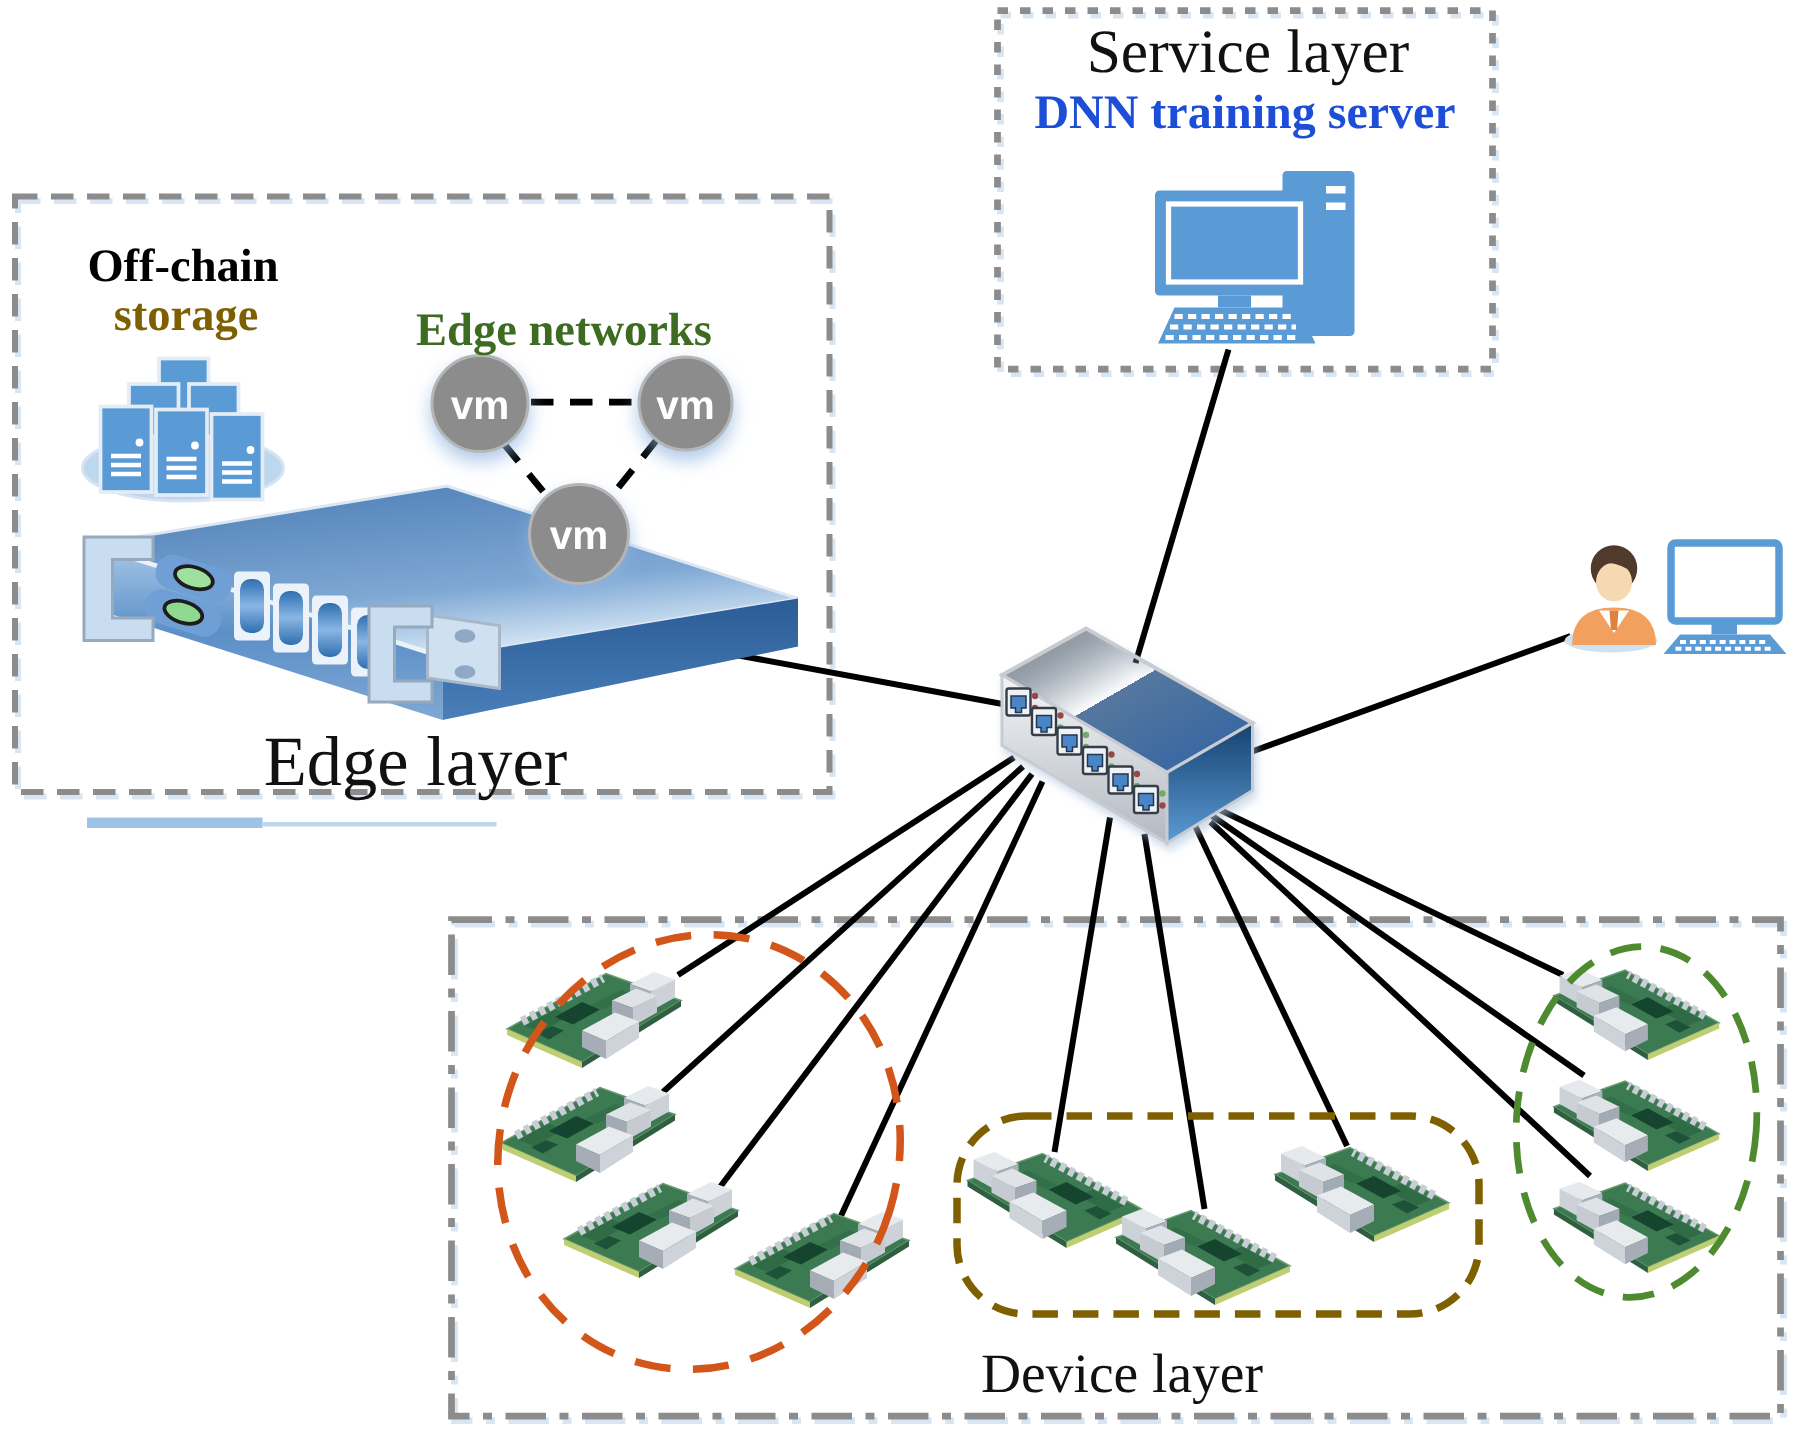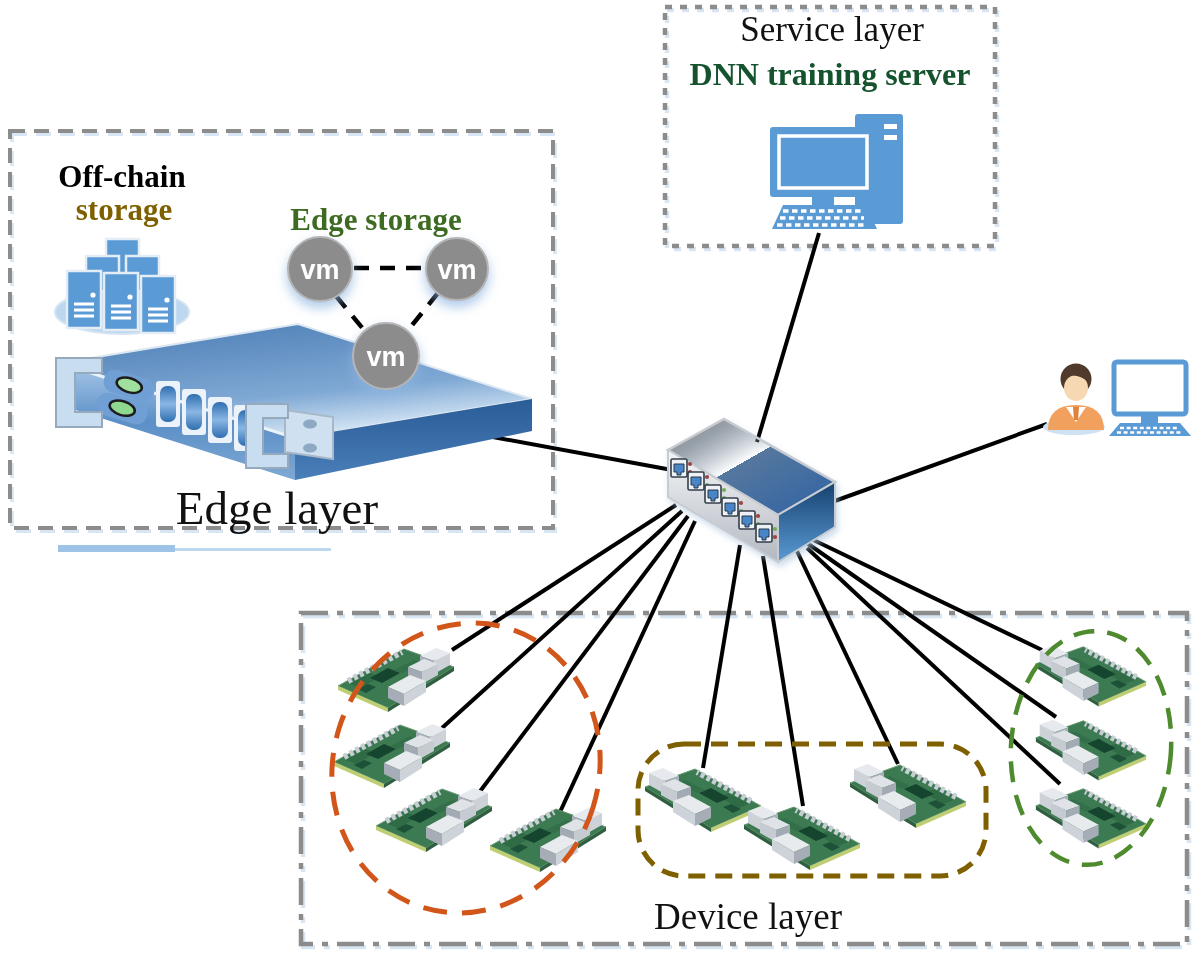--- a/index.html
+++ b/index.html
@@ -1,21 +1,21 @@
 <!DOCTYPE html>
 <html><head>
 <meta charset="utf-8">
 <style>
   html,body{margin:0;padding:0;background:#fff;}
   .canvas{position:relative;width:1200px;height:960px;background:#ffffff;
           font-family:"Liberation Serif",serif;overflow:hidden;}
   .canvas svg{position:absolute;left:0;top:0;}
   .lbl{position:absolute;transform:translateX(-50%);text-align:center;white-space:nowrap;color:#111;}
-  .svc{left:832px;top:10px;font-size:35px;text-align:right;}
-  .dnn{left:830px;top:56px;font-size:32px;font-weight:bold;color:#14532d;}
+  .svc{left:832px;top:10px;font-size:41px;text-align:right;}
+  .dnn{left:830px;top:56px;font-size:32px;font-weight:bold;color:#1d4ed8;}
   .off1{left:122px;top:159px;font-size:31px;font-weight:bold;color:#000000;}
   .off2{left:124px;top:192px;font-size:31px;font-weight:bold;color:#7F6000;}
   .bc1{left:387px;top:160px;font-size:31px;font-weight:bold;color:#3D6B21;}
   .bc2{left:376px;top:202px;font-size:31px;font-weight:bold;color:#3D6B21;}
   .edge{left:277px;top:481px;font-size:47px;}
   .app{left:1115px;top:306px;font-size:31px;font-weight:bold;color:#2E75B6;}
   .dev{left:748px;top:895px;font-size:37px;}
   .vmtext{font-family:"Liberation Sans",sans-serif;font-weight:bold;fill:#ffffff;font-size:27px;}
 </style>
 </head>
@@ -262,17 +262,17 @@
 
   <ellipse cx="466" cy="768" rx="133" ry="146" fill="none" stroke="#D2551A" stroke-width="5" stroke-dasharray="24 15" transform="rotate(17 466 768)"></ellipse>
   <rect x="638" y="744" width="348" height="132" rx="46" fill="none" stroke="#7F6000" stroke-width="5" stroke-dasharray="17 10"></rect>
   <ellipse cx="1091" cy="748" rx="80" ry="117" fill="none" stroke="#4E8A2E" stroke-width="4.5" stroke-dasharray="21 13" transform="rotate(4 1091 748)"></ellipse>
 </svg>
 
 <div class="lbl svc">Service layer</div>
 <div class="lbl dnn">DNN training server</div>
 <div class="lbl off1">Off-chain</div>
 <div class="lbl off2">storage</div>
-<div class="lbl bc2">Edge storage</div>
+<div class="lbl bc2">Edge networks</div>
 <div class="lbl edge">Edge layer</div>
 <div class="lbl dev">Device layer</div>
 
 </div>
 
 </body></html>

